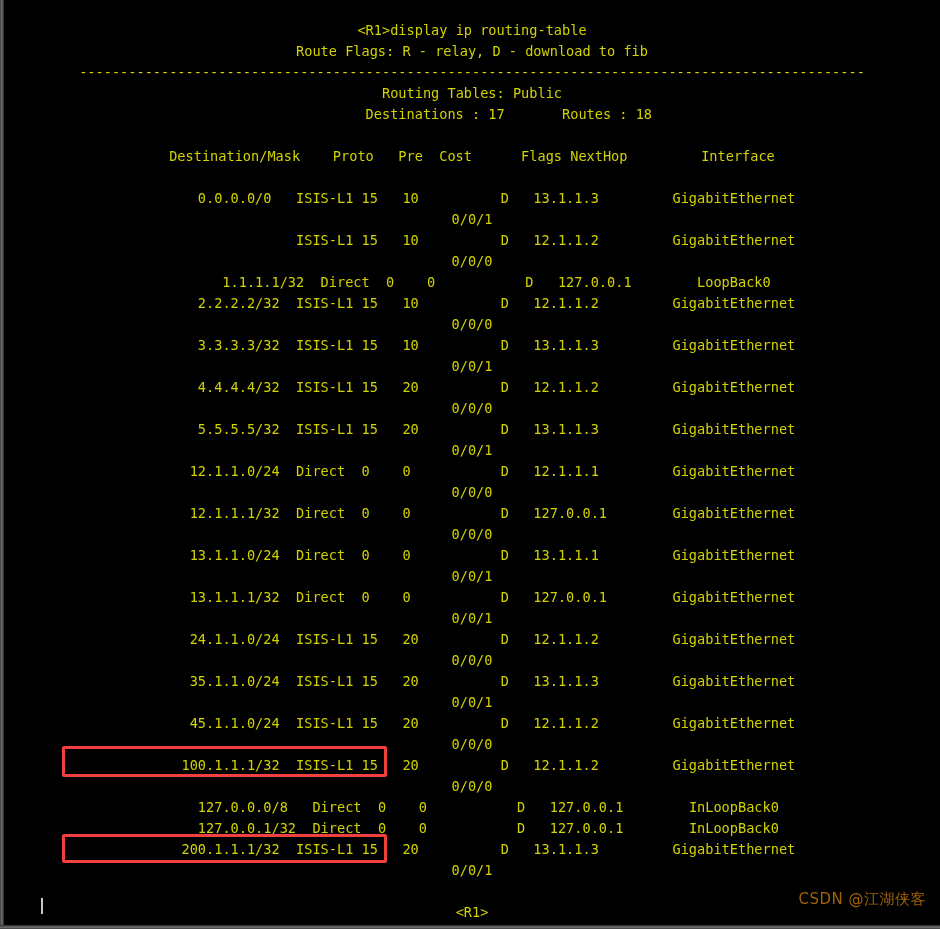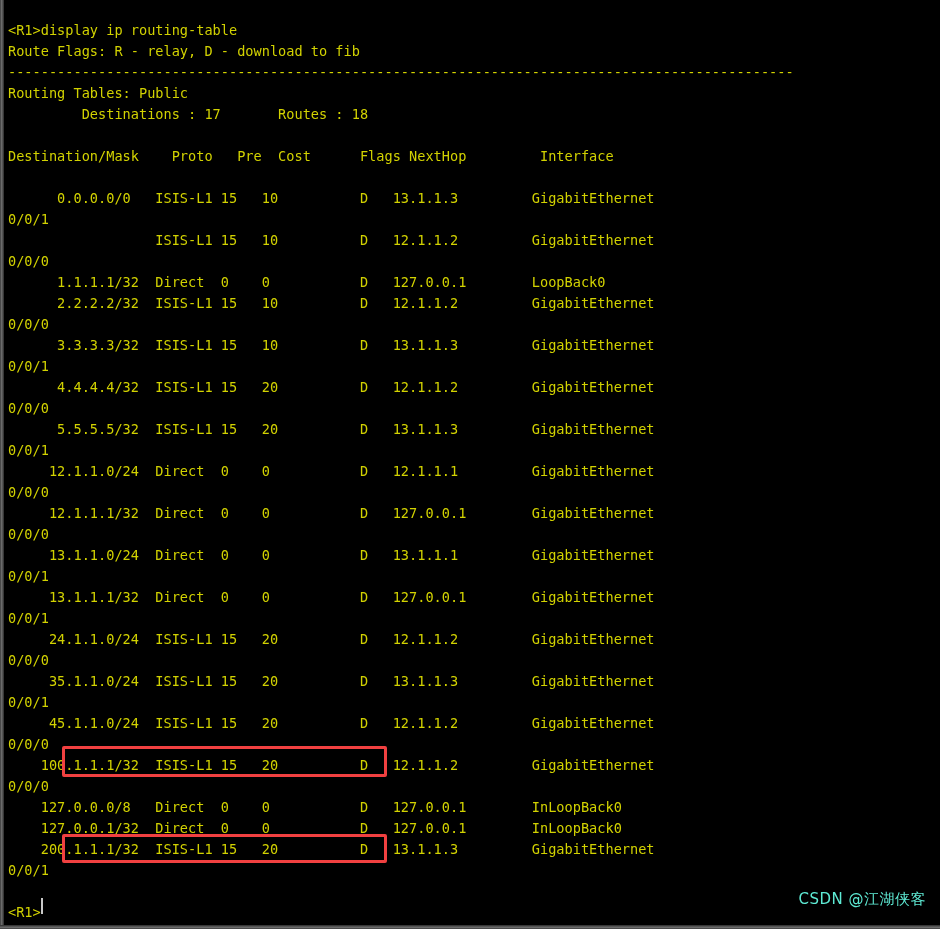--- a/index.html
+++ b/index.html
@@ -7,20 +7,21 @@
     padding: 0;
     background: #000000;
   }
   #screen {
     position: relative;
     width: 940px;
     height: 929px;
     background: #000000;
     overflow: hidden;
     font-family: "DejaVu Sans Mono", "Liberation Mono", monospace;
+    text-align: center;
   }
   
   #edge-left {
     position: absolute;
     left: 0; top: 0;
     width: 4px; height: 929px;
     background: linear-gradient(to right, #3a3a3a 0%, #6e6e6e 40%, #2a2a2a 100%);
   }
   #edge-bottom {
     position: absolute;
@@ -48,21 +49,21 @@
     position: absolute;
     border: 3px solid #f04040;
     border-radius: 2px;
     pointer-events: none;
     box-sizing: border-box;
   }
   #watermark {
     position: absolute;
     right: 14px;
     bottom: 20px;
-    color: #5eead4;
+    color: #a16207;
     font-size: 15px;
     font-family: "DejaVu Sans", "Liberation Sans", sans-serif;
     letter-spacing: 0.5px;
     white-space: pre;
   }
   #cursor {
     position: absolute;
     left: 41px;
     top: 898px;
     width: 2px;

